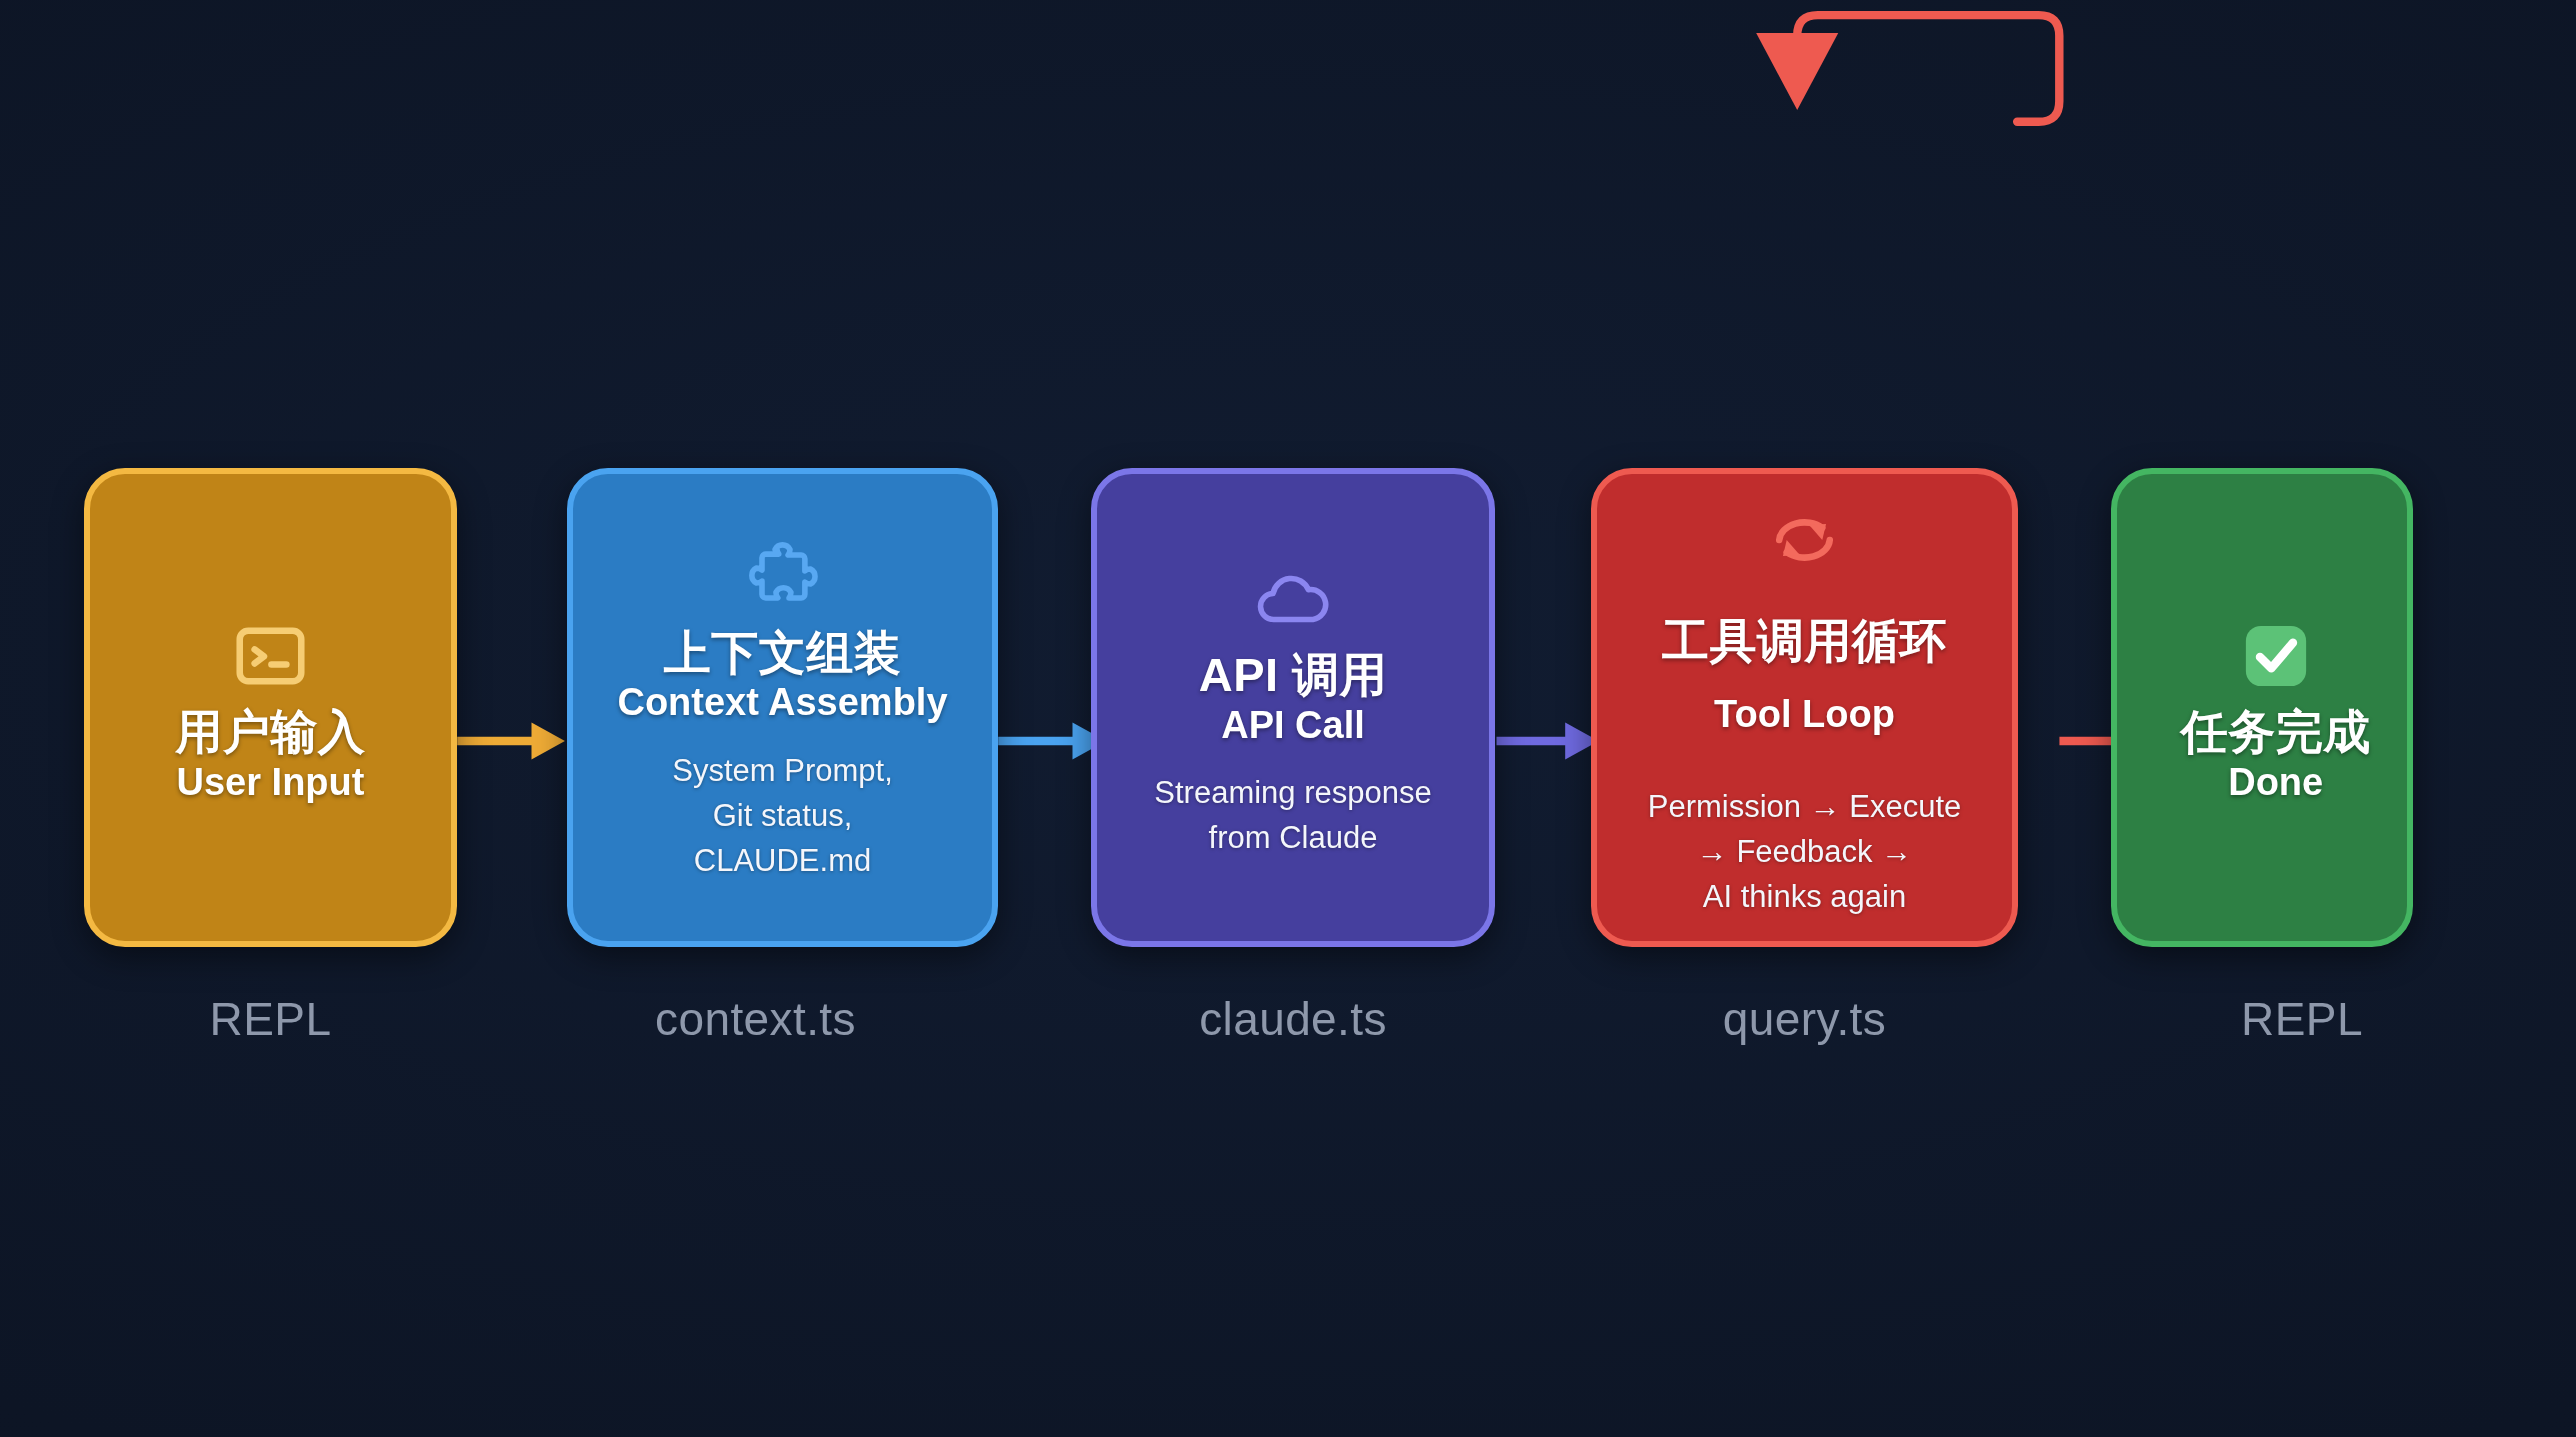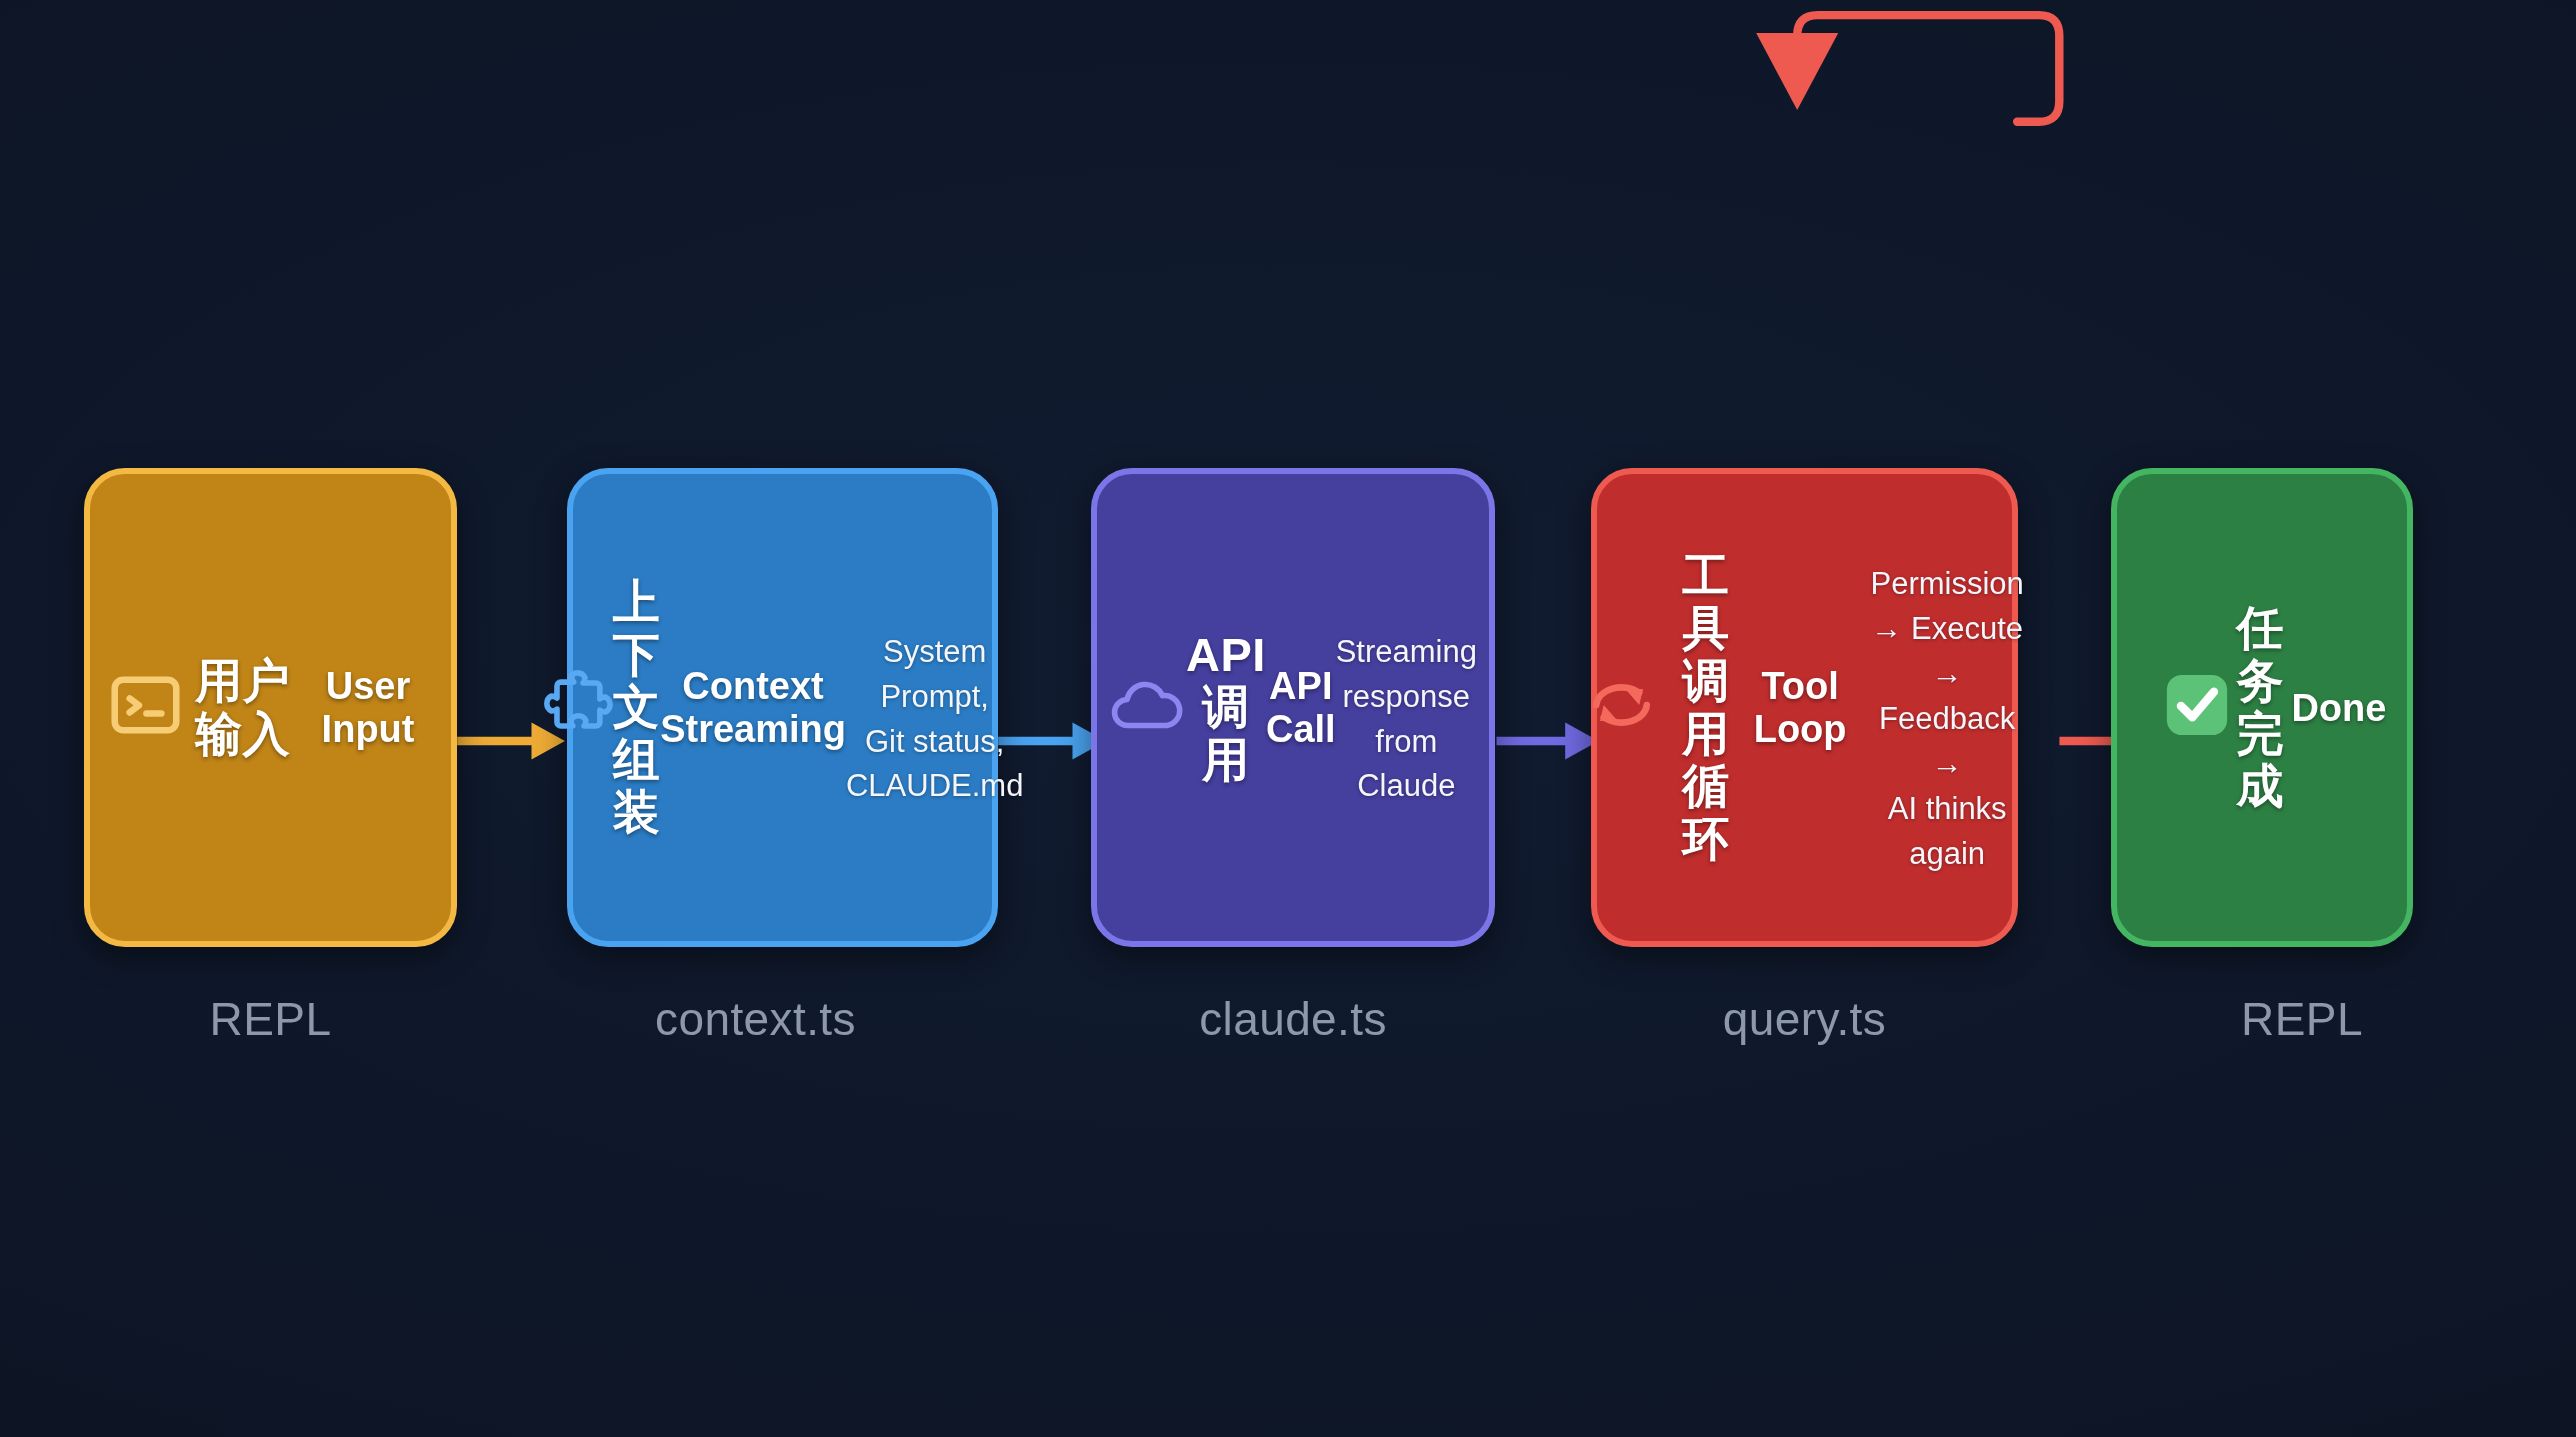--- a/index.html
+++ b/index.html
@@ -23,21 +23,21 @@
   }
 
   .card {
     position: absolute;
     top: 0;
     height: 479px;
     border-radius: 41px;
     border-width: 6.6px;
     border-style: solid;
     display: flex;
-    flex-direction: row;
+    flex-direction: column;
     align-items: center;
     justify-content: center;
     padding: 0 20.6px;
     text-align: center;
     box-shadow: 0 9.4px 32px rgba(0,0,0,.45);
     z-index: 3;
   }
 
   .card .icon-wrap {
     height: 90px;
@@ -144,21 +144,21 @@
       <div class="icon-wrap">
         <svg width="71" height="69" viewBox="0 0 76 74">
           <path d="M30 8 a9 9 0 0 1 16 0 a9 9 0 0 1 -2 6 h14 a4 4 0 0 1 4 4 v13
                    a9 9 0 0 1 6 -2 a9 9 0 0 1 0 16 a9 9 0 0 1 -6 -2 v13 a4 4 0 0 1 -4 4
                    h-13 a9 9 0 0 0 2 -6 a9 9 0 0 0 -16 0 a9 9 0 0 0 2 6 h-13 a4 4 0 0 1 -4 -4
                    v-14 a9 9 0 0 1 -6 2 a9 9 0 0 1 0 -16 a9 9 0 0 1 6 2 v-13 a4 4 0 0 1 4 -4
                    h14 a9 9 0 0 1 -2 -6 z" fill="none" stroke="#58a8f2" stroke-width="6" stroke-linejoin="round"></path>
         </svg>
       </div>
       <div class="title-cn">上下文组装</div>
-      <div class="title-en">Context Streaming</div>
+      <div class="title-en">Context Assembly</div>
       <div class="desc" style="white-space:pre-line;">System Prompt,
 Git status,
 CLAUDE.md</div>
     </div>
     <div class="caption" style="left:540px; width:431px;">context.ts</div>
 
     <div class="connector" style="left:998px; width:110px;">
       <svg width="110" height="52" viewBox="0 0 118 56">
         <line x1="0" y1="28" x2="84" y2="28" stroke="#4aa3f0" stroke-width="9"></line>
         <path d="M80,8 L116,28 L80,48 L80,36 L80,20 Z" fill="#4aa3f0"></path>

